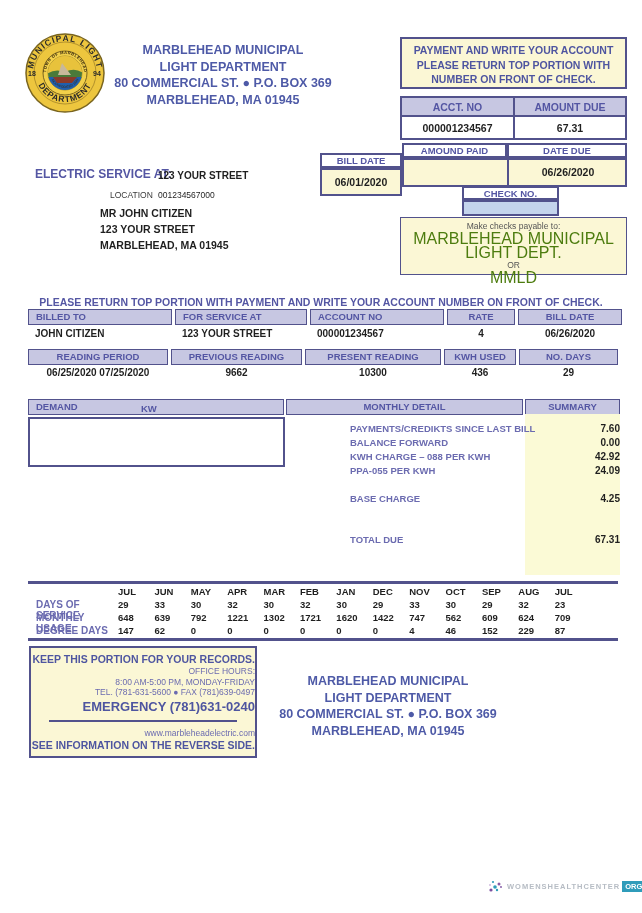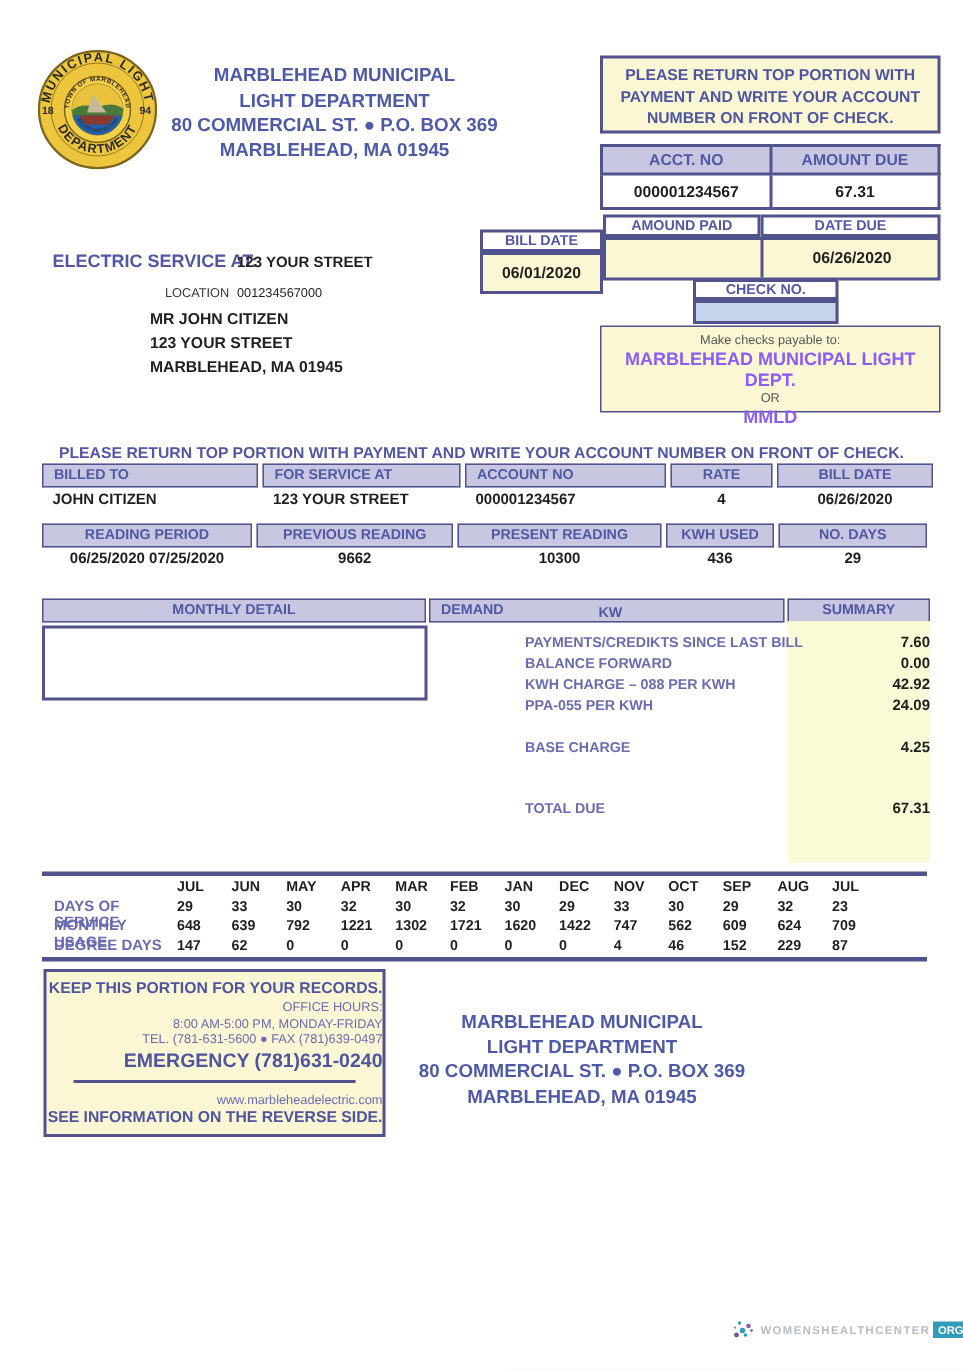--- a/index.html
+++ b/index.html
@@ -30,21 +30,21 @@
   .pay-row { left:402px; top:158px; width:225px; height:29px; background:#fbf7d5; border:2px solid #52528c; }
   .pay-row .divider-v { position:absolute; left:103px; top:0; width:2px; height:100%; background:#52528c; }
   .pay-row .date-due-val { position:absolute; left:105px; top:0; width:118px; height:25px;
     line-height:25px; text-align:center; font-size:10.5px; font-weight:600; color:#1f1f1f; }
 
   .check-box { left:462px; top:200px; width:97px; height:16px; background:#c4d4ec; border:2px solid #52528c; }
 
   .payable-box { left:400px; top:217px; width:227px; height:58px; background:#fbf7d5;
     border:1.5px solid #52528c; text-align:center; padding-top:3px; }
   .payable-box .small { font-size:8.5px; color:#555; line-height:11px; }
-  .payable-box .big { font-size:12px; font-weight:bold; color:#8b5cf6; line-height:14px; }
+  .payable-box .big { font-size:16px; font-weight:normal; color:#4d7c0f; line-height:14px; }
 
   
   .svc-label { left:35px; top:167px; font-size:12px; font-weight:bold; color:#5456a3; }
   .svc-addr { left:158px; top:170px; font-size:10px; font-weight:bold; color:#1f1f1f; }
   .loc-label { left:110px; top:190px; font-size:8.5px; color:#3a3a3a; }
   .loc-value { left:158px; top:190px; font-size:8.5px; color:#1f1f1f; }
   .mail-block { left:100px; top:205px; font-size:10.5px; font-weight:600; color:#1f1f1f; line-height:16px; }
 
   .mid-notice { left:0; top:296px; width:642px; text-align:center; font-size:10.5px;
     font-weight:bold; color:#5456a3; }
@@ -139,22 +139,22 @@
   </svg>
 
   <div class="abs org-header">
     <div>MARBLEHEAD MUNICIPAL</div>
     <div>LIGHT DEPARTMENT</div>
     <div>80 COMMERCIAL ST. ● P.O. BOX 369</div>
     <div>MARBLEHEAD, MA 01945</div>
   </div>
 
   <div class="abs top-notice">
+    <div>PAYMENT AND WRITE YOUR ACCOUNT</div>
     <div>PLEASE RETURN TOP PORTION WITH</div>
-    <div>PAYMENT AND WRITE YOUR ACCOUNT</div>
     <div>NUMBER ON FRONT OF CHECK.</div>
   </div>
 
   <table class="abs acct-table">
     <tbody>
         <tr>
       <td class="hd" style="width:113px;">ACCT. NO</td>
       <td class="hd">AMOUNT DUE</td>
     </tr>
     <tr>
@@ -222,25 +222,25 @@
   <div class="abs grid-row read-grid" style="left:28px; top:367px; width:590px;">
     <div class="vcell ctr">06/25/2020 07/25/2020</div>
     <div class="vcell ctr">9662</div>
     <div class="vcell ctr">10300</div>
     <div class="vcell ctr">436</div>
     <div class="vcell ctr">29</div>
   </div>
 
   <div class="abs detail-bar">
     <div class="grid-row">
-      <div class="hcell ctr">MONTHLY DETAIL</div>
       <div class="hcell pad" style="position:relative;">
         <span>DEMAND</span>
         <span class="kw-span">KW</span>
       </div>
+      <div class="hcell ctr">MONTHLY DETAIL</div>
       <div class="hcell ctr">SUMMARY</div>
     </div>
   </div>
 
   <div class="abs summary-col"></div>
   <div class="abs demand-box"></div>
 
   <div class="abs detail-row" style="top:423px;">
     <span class="lbl">PAYMENTS/CREDIKTS SINCE LAST BILL</span>
     <span class="val">7.60</span>

